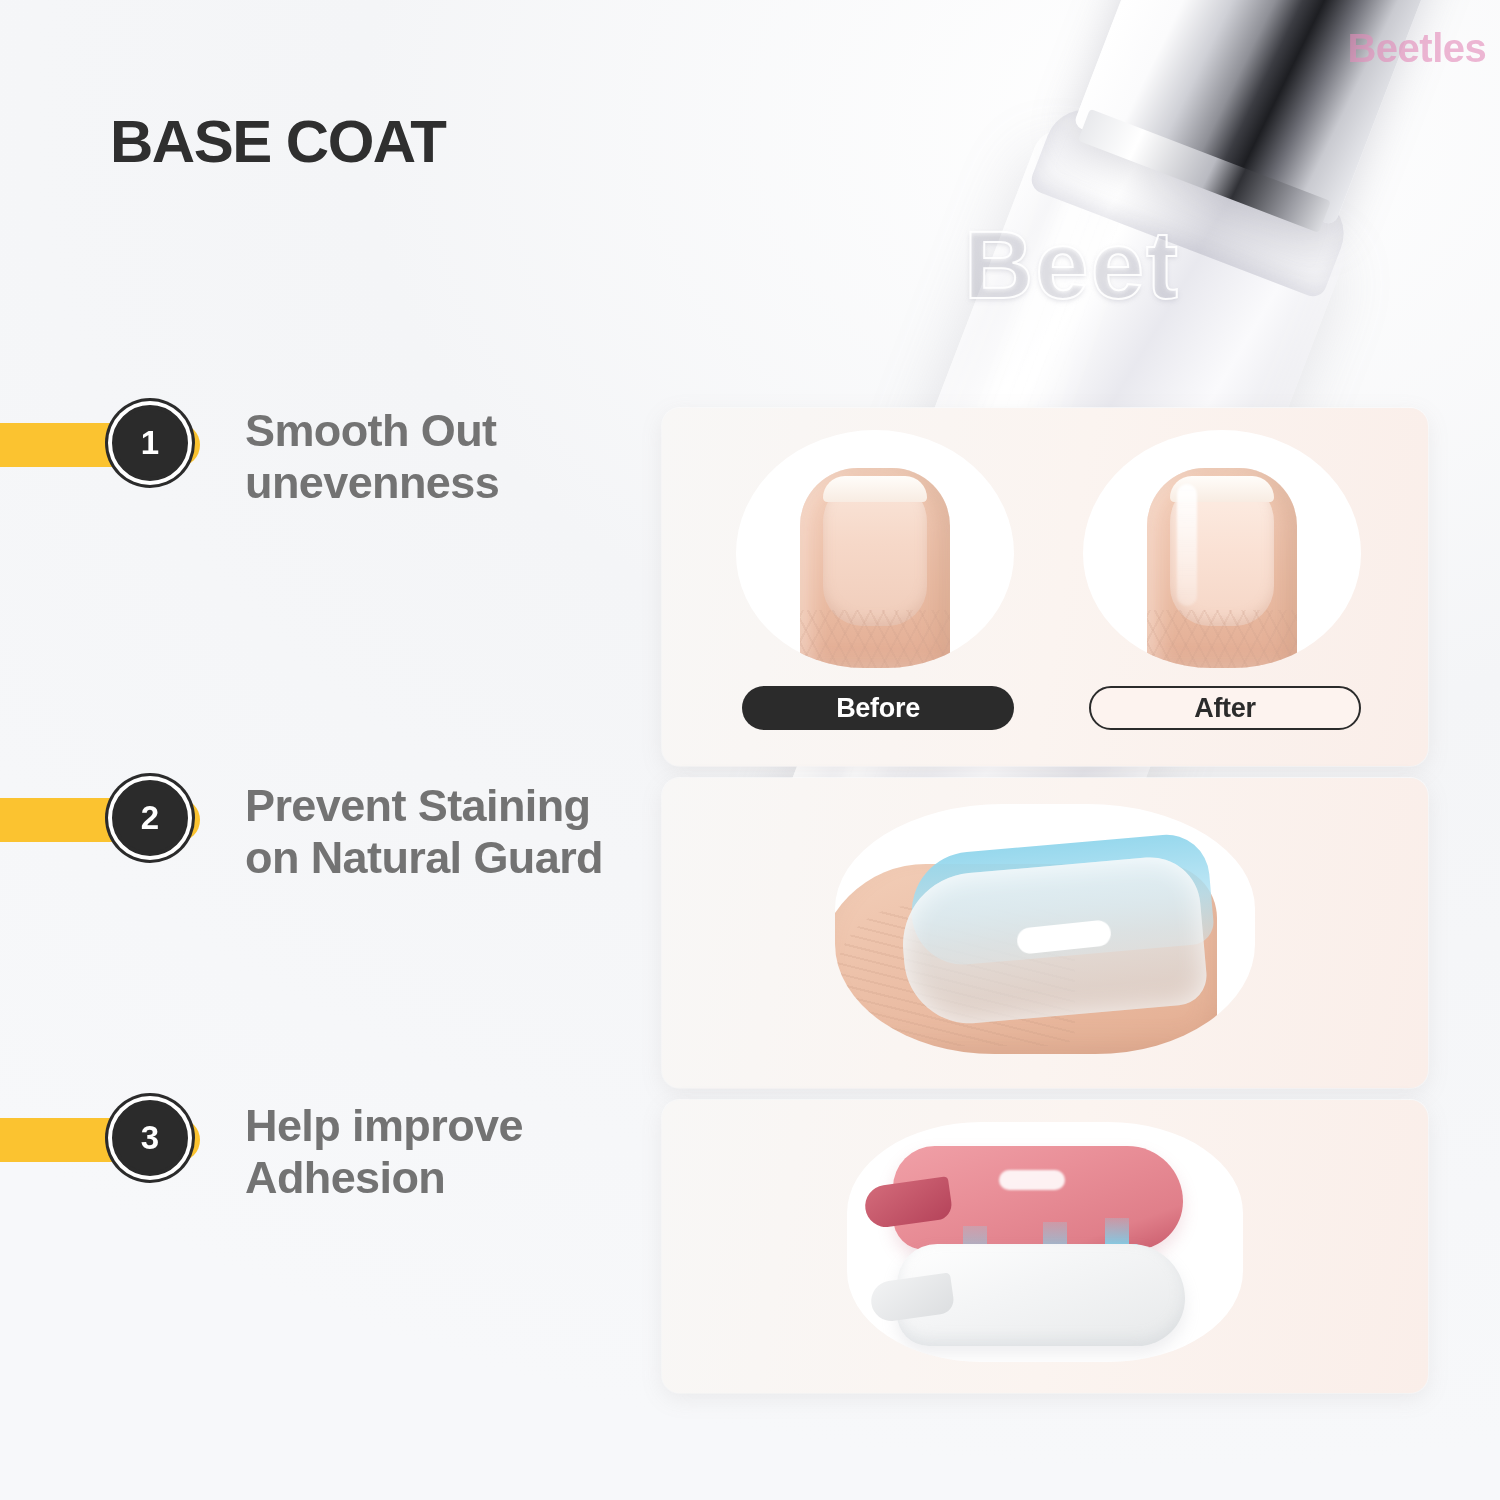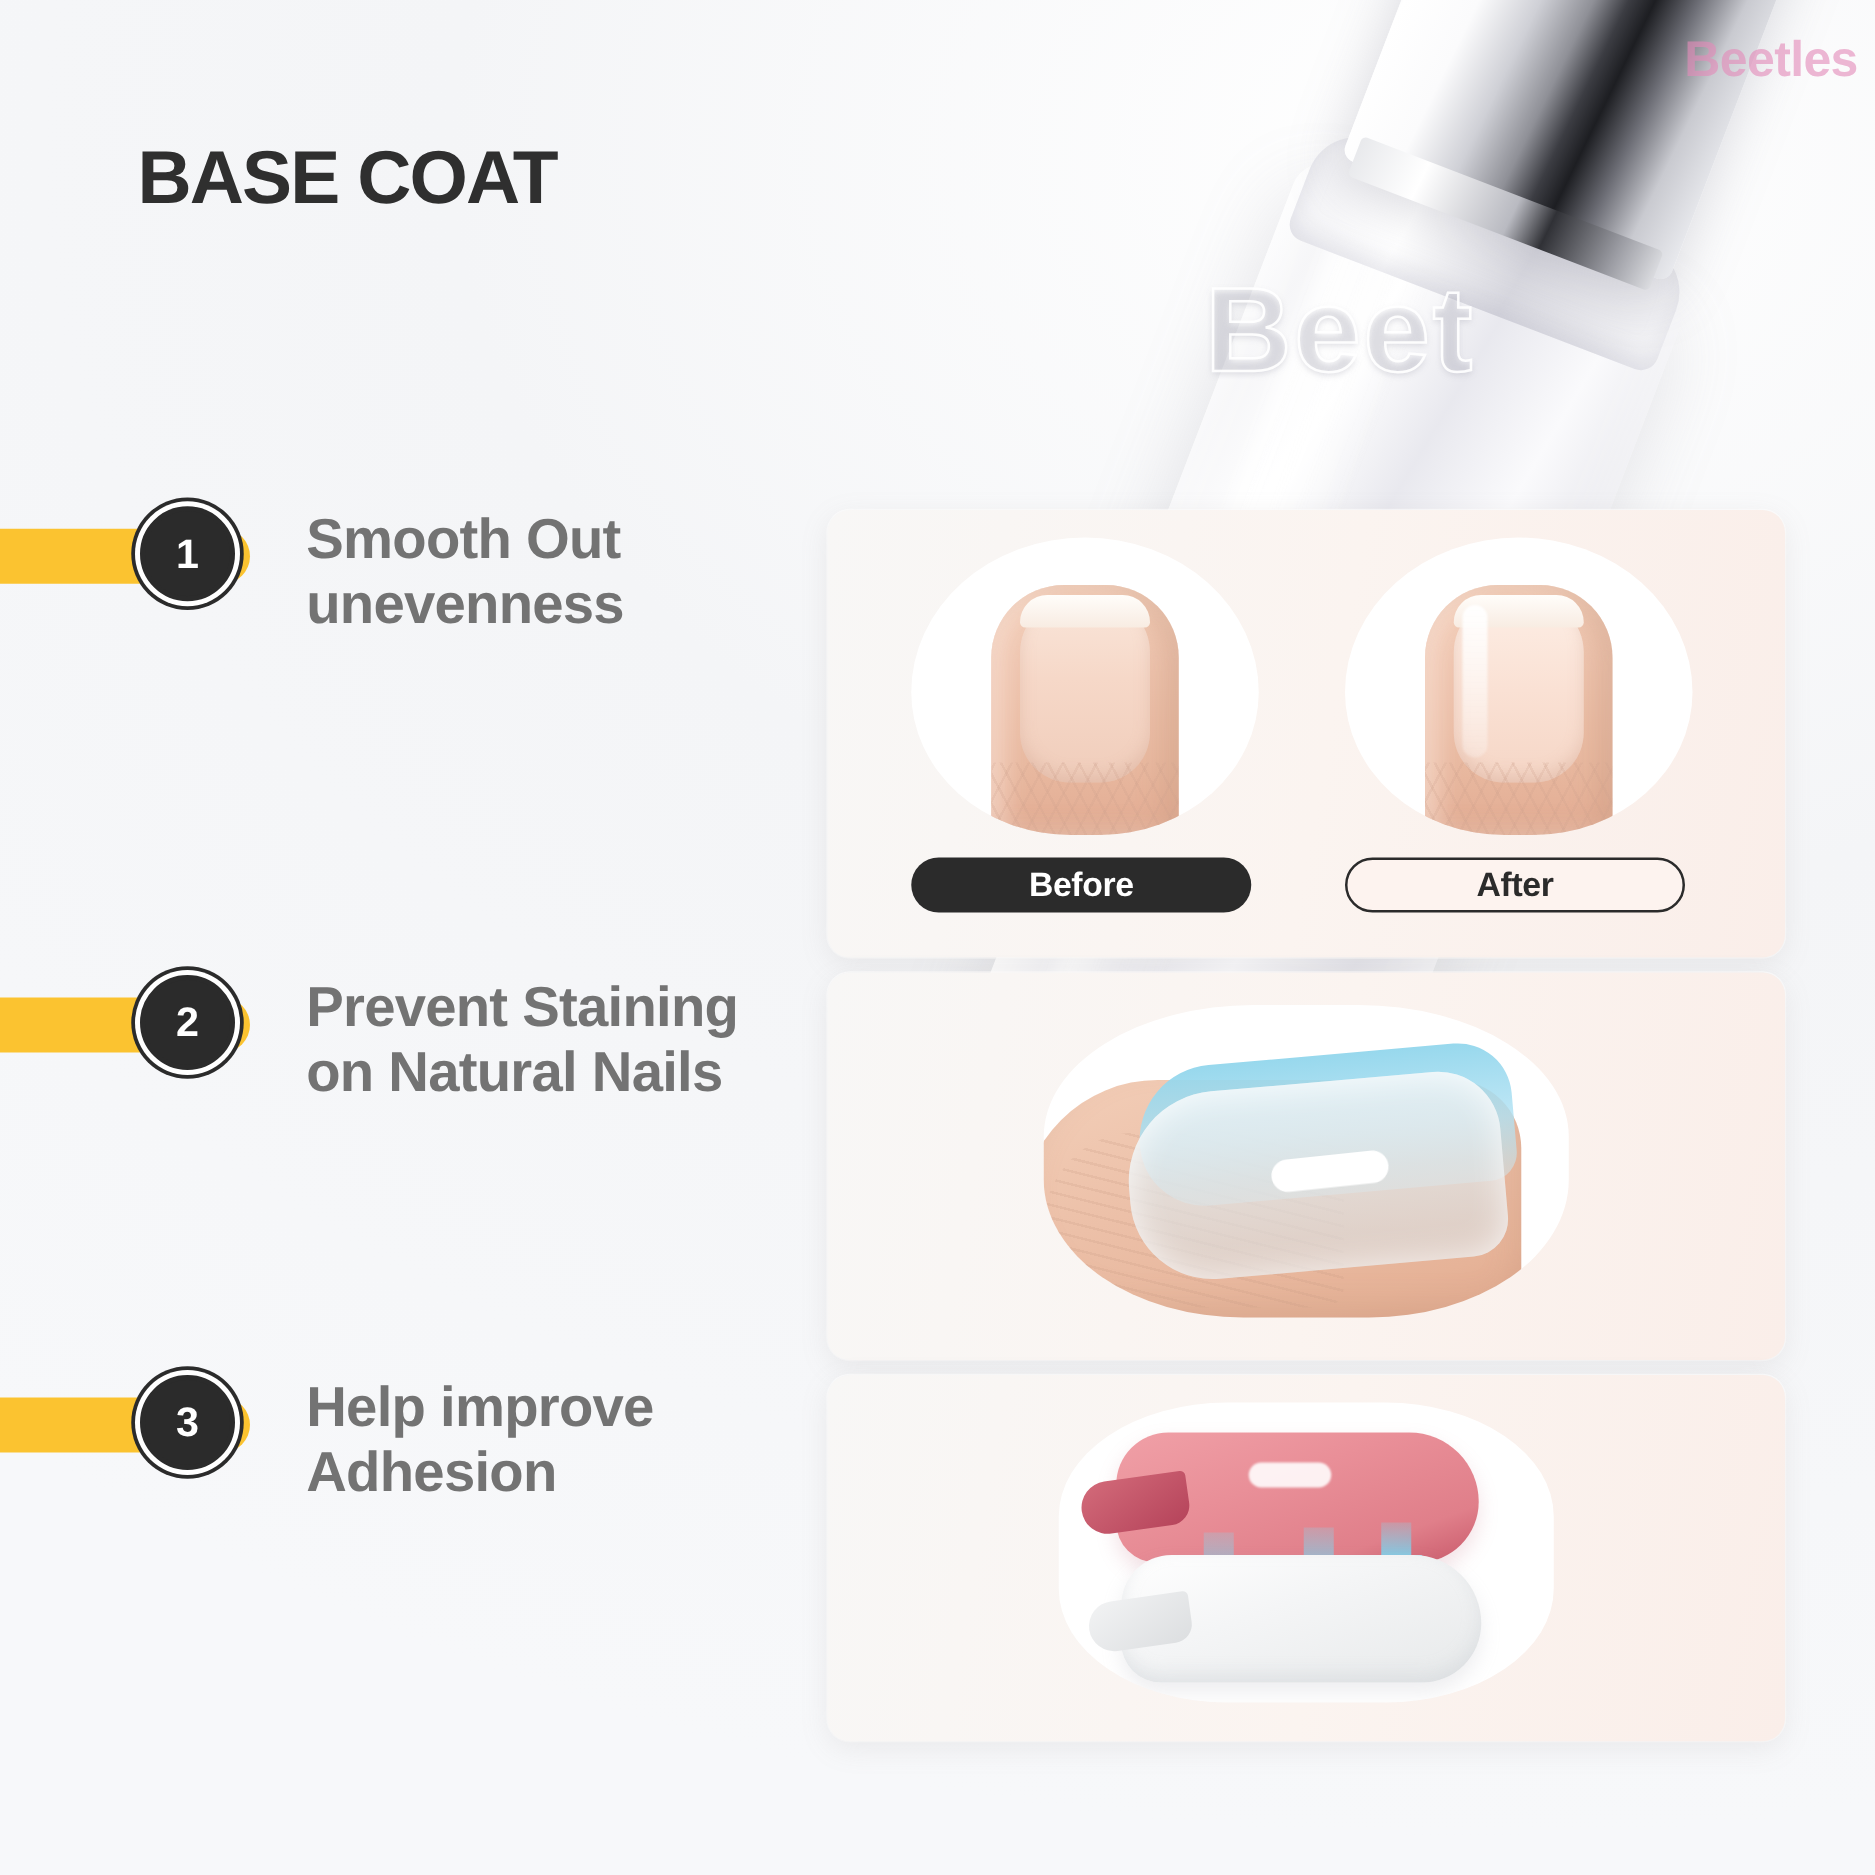--- a/index.html
+++ b/index.html
@@ -151,21 +151,21 @@
     background:linear-gradient(100deg,#f8f7f6 0%,#fbf4f0 52%,#faeee9 100%);
     box-shadow:0 6px 22px rgba(150,140,140,0.13), 0 0 0 1px rgba(255,255,255,0.65);
     overflow:hidden;
   }
   .card.c1{ height:358px; }
   .card.c2{ height:310px; margin-top:12px; }
   .card.c3{ height:293px; margin-top:12px; }
 
   
   .ba-wrap{ display:flex; justify-content:center; gap:62px; padding-top:22px; }
-  .ba-col{ width:285px; display:flex; flex-direction:column; align-items:flex-start; }
+  .ba-col{ width:285px; display:flex; flex-direction:column; align-items:flex-end; }
   .nail-plate{
     width:278px; height:238px;
     border-radius:50% 50% 46% 46%/52% 52% 48% 48%;
     background:#ffffff;
     position:relative; overflow:hidden;
     display:flex; align-items:flex-end; justify-content:center;
   }
   .finger{
     position:relative;
     width:150px; height:200px;
@@ -339,21 +339,21 @@
       <div class="num-circle">1</div>
     </div>
     <div class="feature-text">Smooth Out unevenness</div>
   </div>
 
   <div class="feature f2">
     <div class="marker">
       <div class="pill"></div>
       <div class="num-circle">2</div>
     </div>
-    <div class="feature-text">Prevent Staining on Natural Nails</div>
+    <div class="feature-text">Prevent Staining on Natural Guard</div>
   </div>
 
   <div class="feature f3">
     <div class="marker">
       <div class="pill"></div>
       <div class="num-circle">3</div>
     </div>
     <div class="feature-text">Help improve Adhesion</div>
   </div>
 </div>

